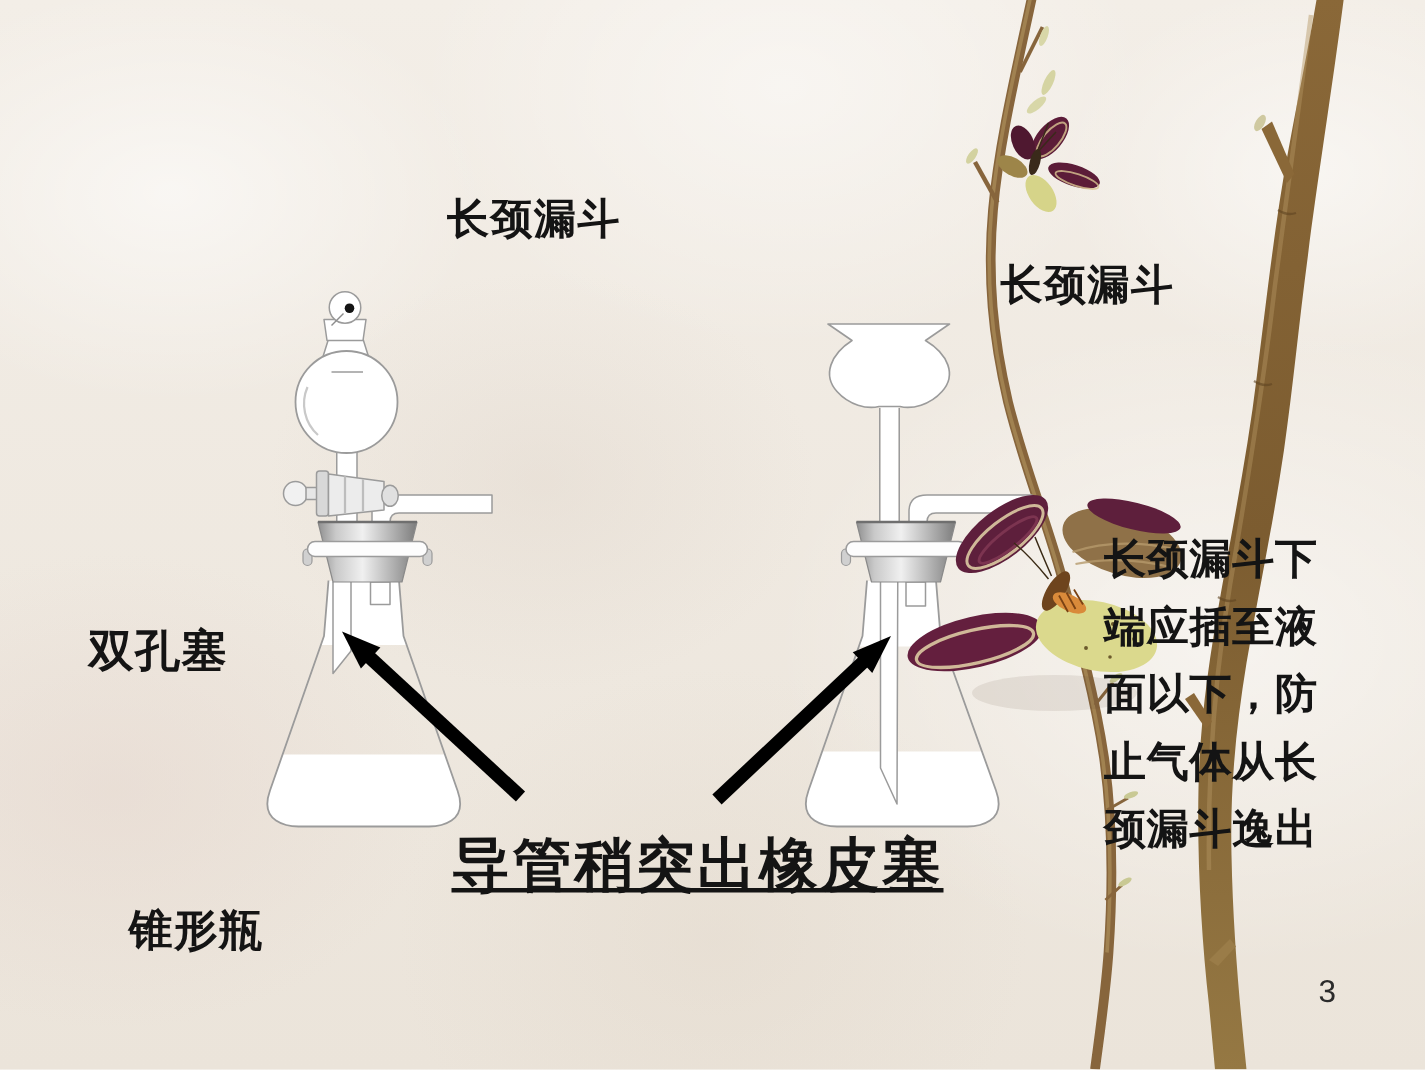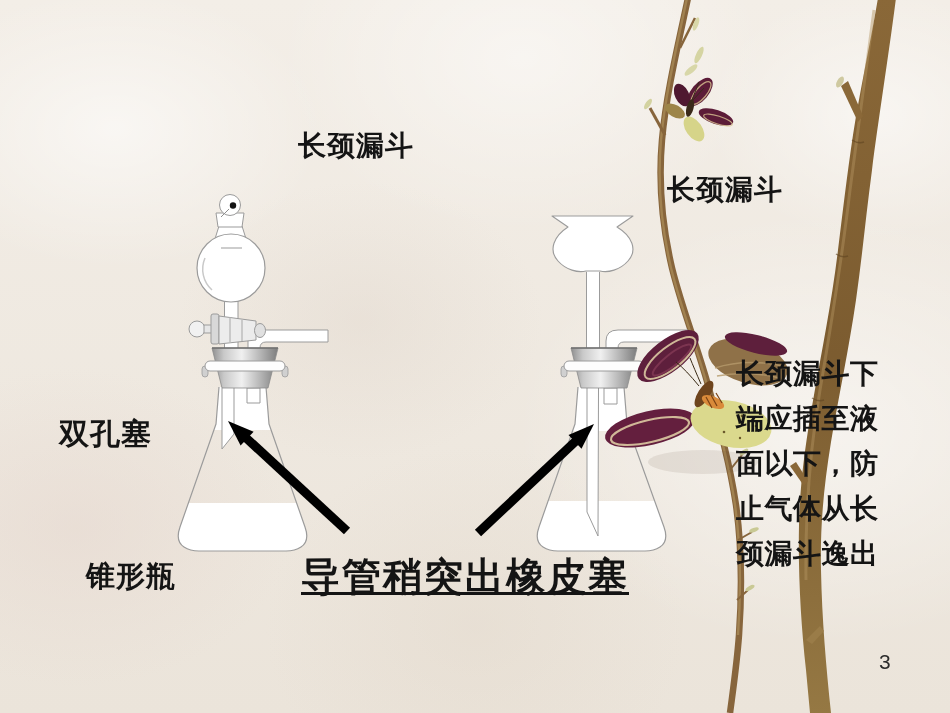--- a/index.html
+++ b/index.html
@@ -23,21 +23,21 @@
   .label{
     position:absolute;
     color:#141414;
     font-weight:700;
     white-space:nowrap;
     letter-spacing:1px;
   }
   .lbl-separating{left:298px;top:127px;font-size:28px;}
   .lbl-longneck{left:667px;top:171px;font-size:28px;}
   .lbl-stopper{left:59px;top:414px;font-size:30px;}
-  .lbl-flask{left:86px;top:557px;font-size:29px;}
+  .lbl-flask{left:86px;top:601px;font-size:29px;}
   .lbl-tube{left:301px;top:550px;font-size:39px;letter-spacing:2px;text-decoration:underline;}
   .lbl-sidenote{
     position:absolute;left:736px;top:351px;width:148px;
     color:#141414;font-weight:700;font-size:28px;line-height:45px;
     white-space:normal;word-break:break-all;letter-spacing:0.5px;
   }
   .page-number{
     position:absolute;left:879px;top:650px;
     font-family:"Liberation Sans","DejaVu Sans",sans-serif;
     font-size:21px;color:#2b2b2b;font-weight:400;

